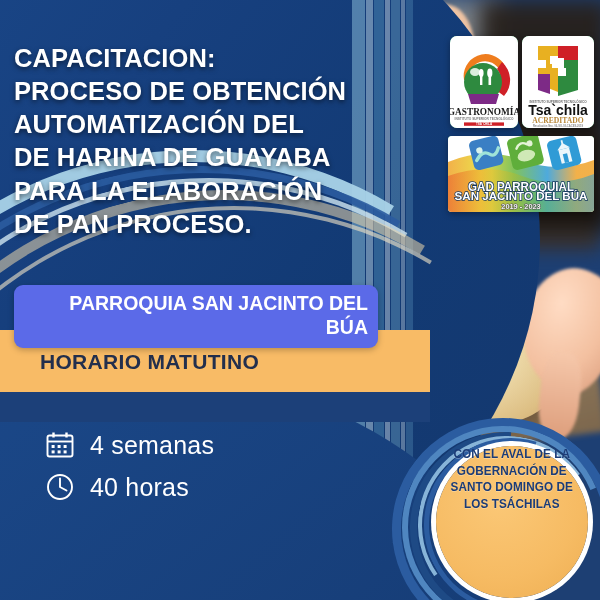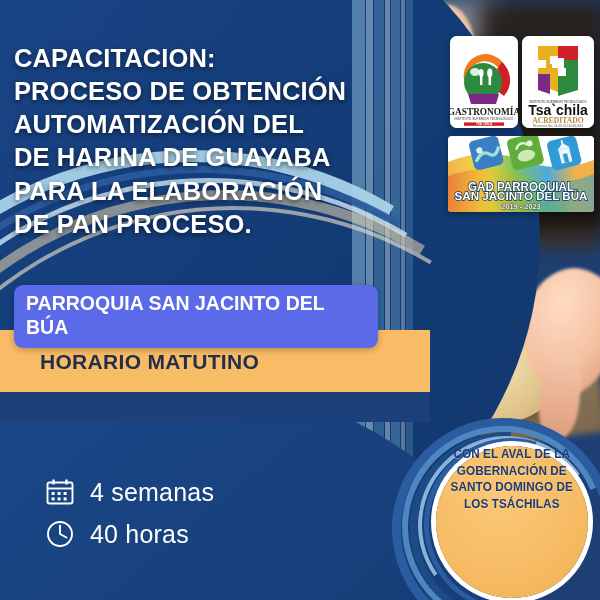--- a/index.html
+++ b/index.html
@@ -105,34 +105,35 @@
   }
   .title div{white-space:nowrap;}
 
   
   .parroquia{
     position:absolute;left:14px;top:285px;width:342px;
     background:#5b6ae8;border-radius:9px;
     padding:7px 10px 8px 12px;
     color:#fff;font-weight:700;font-size:19.5px;line-height:1.22;
     box-shadow:0 2px 6px rgba(0,0,0,.25);
+    text-align:right;
   }
 
   
   .orange-band{
     position:absolute;left:0;top:330px;width:430px;height:62px;
     background:#f8bb66;
   }
   .orange-band span{
     position:absolute;left:40px;top:20px;
     color:#232f4d;font-weight:700;font-size:21px;letter-spacing:.3px;
   }
 
   
-  .meta{position:absolute;left:44px;top:424px;color:#fff;margin-top:47px;}
+  .meta{position:absolute;left:44px;top:424px;color:#fff;}
   .meta-row{display:flex;align-items:center;height:42px;}
   .meta-row .ico{width:32px;height:32px;margin-right:14px;flex:none;}
   .meta-row .txt{font-size:25px;font-weight:400;letter-spacing:.2px;}
 
   
   .logo-card{
     position:absolute;background:#86efac;border-radius:7px;overflow:hidden;
     box-shadow:0 2px 6px rgba(0,0,0,.35);
   }
   #logo-gastro{left:450px;top:36px;width:68px;height:92px;}

